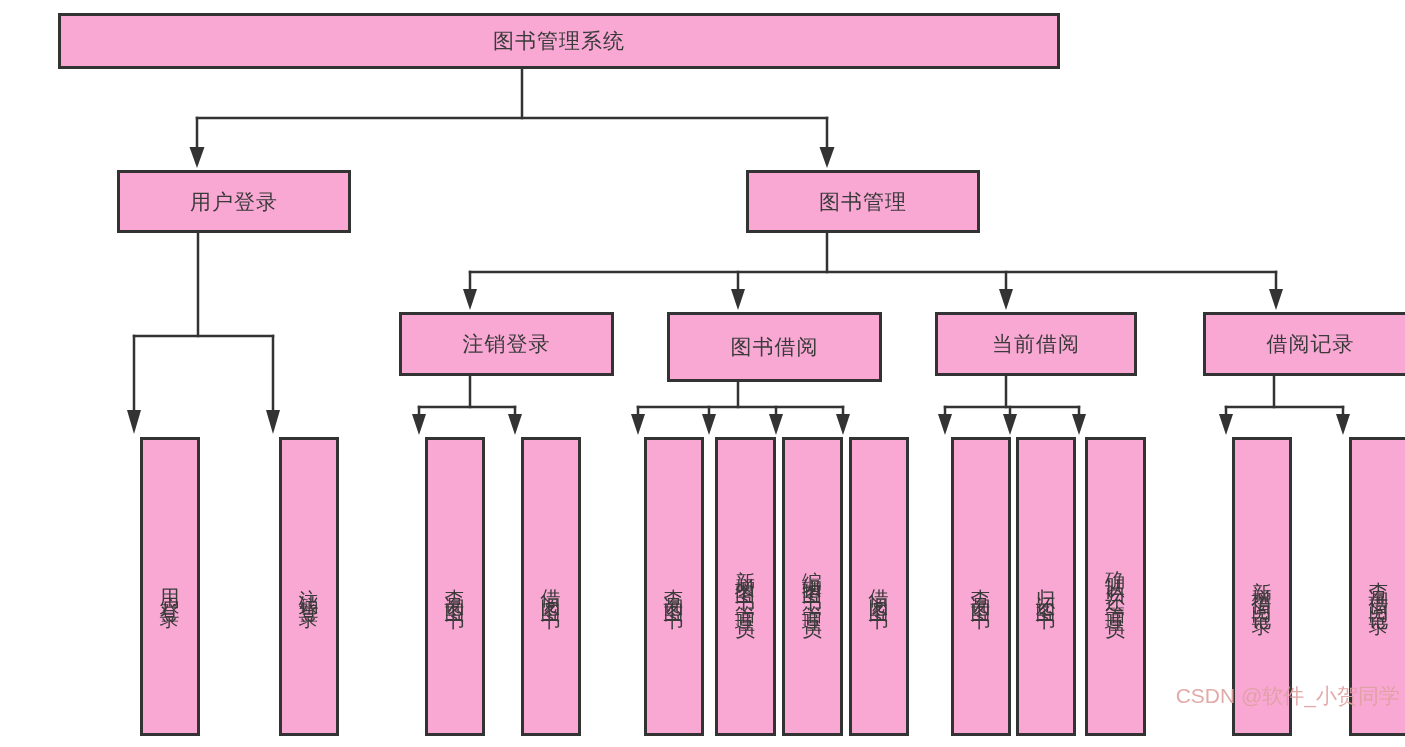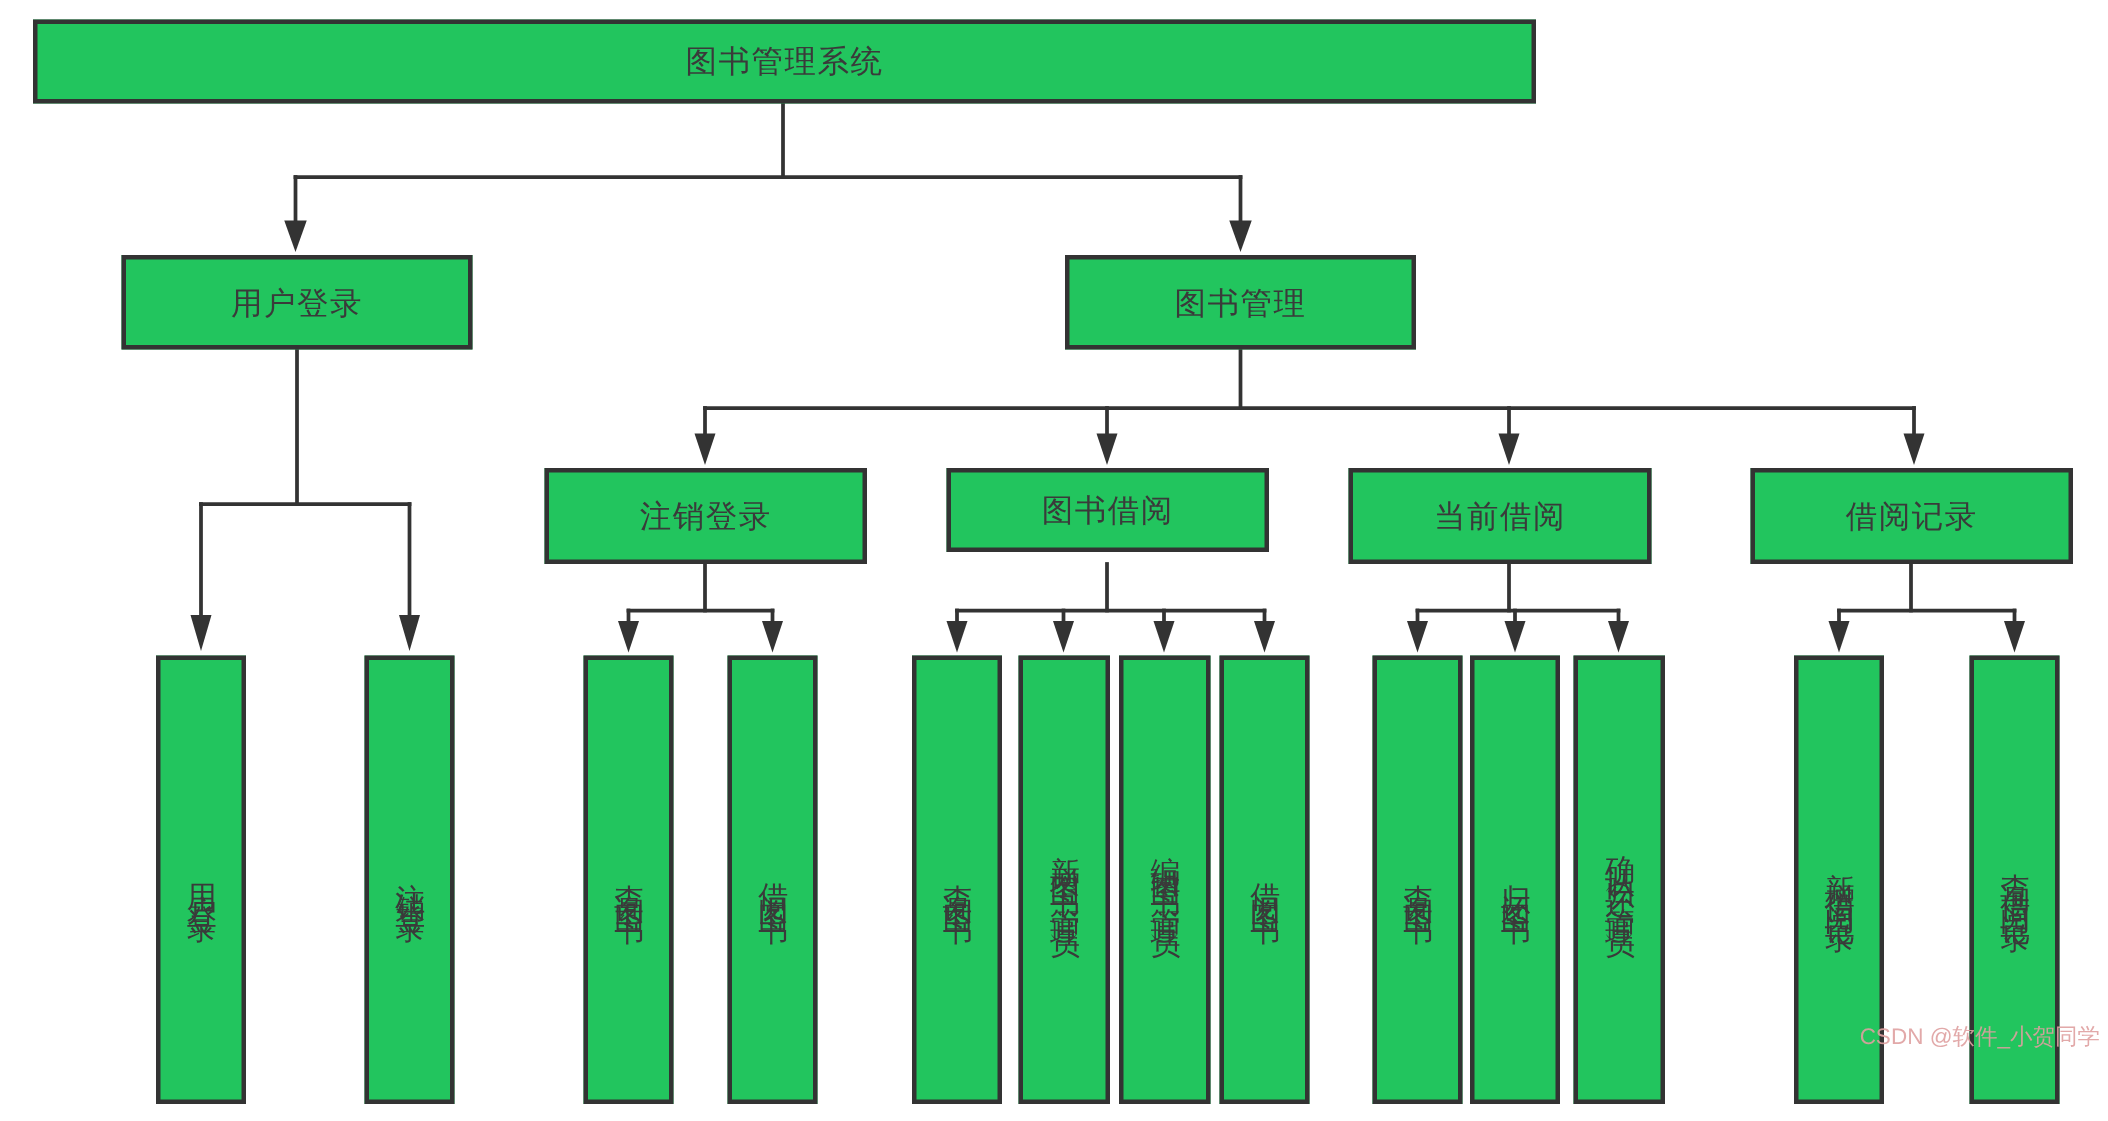--- a/index.html
+++ b/index.html
@@ -10,42 +10,43 @@
     background: #ffffff;
     font-family: "Liberation Sans", sans-serif;
     color: #333333;
     overflow: hidden;
   }
   .connectors { position: absolute; left: 0; top: 0; width: 1405px; height: 747px; }
   .box {
     position: absolute;
     box-sizing: border-box;
     border: 3px solid #333333;
-    background: #22c55e;
+    background: #f9a8d4;
     display: flex;
     align-items: center;
     justify-content: center;
     font-size: 21px;
     letter-spacing: 1px;
     color: #3a3a3a;
+    margin-left: 36px;
   }
   .leaf { top: 437px; height: 299px; }
   .vtext {
     writing-mode: vertical-lr;
     text-orientation: mixed;
     letter-spacing: 7px;
     font-size: 20px;
     line-height: 1;
     color: #3a3a3a;
   }
   .watermark {
     position: absolute;
     top: 682px;
     right: 5px;
-    font-size: 15px;
+    font-size: 21px;
     color: #dfa0a0;
     opacity: 0.9;
     white-space: nowrap;
     z-index: 5;
   }
 </style>
 </head>
 <body>
 
 <div class="stage">
@@ -123,21 +124,21 @@
   <div class="box" style="left:81px; top:170px; width:234px; height:63px;">
     <span>用户登录</span>
   </div>
   <div class="box" style="left:710px; top:170px; width:234px; height:63px;">
     <span>图书管理</span>
   </div>
 
   <div class="box" style="left:363px; top:312px; width:215px; height:64px;">
     <span>注销登录</span>
   </div>
-  <div class="box" style="left:631px; top:312px; width:215px; height:56px;">
+  <div class="box" style="left:631px; top:312px; width:215px; height:70px;">
     <span>图书借阅</span>
   </div>
   <div class="box" style="left:899px; top:312px; width:202px; height:64px;">
     <span>当前借阅</span>
   </div>
   <div class="box" style="left:1167px; top:312px; width:215px; height:64px;">
     <span>借阅记录</span>
   </div>
 
   <div class="box leaf" style="left:104px; width:60px;">

